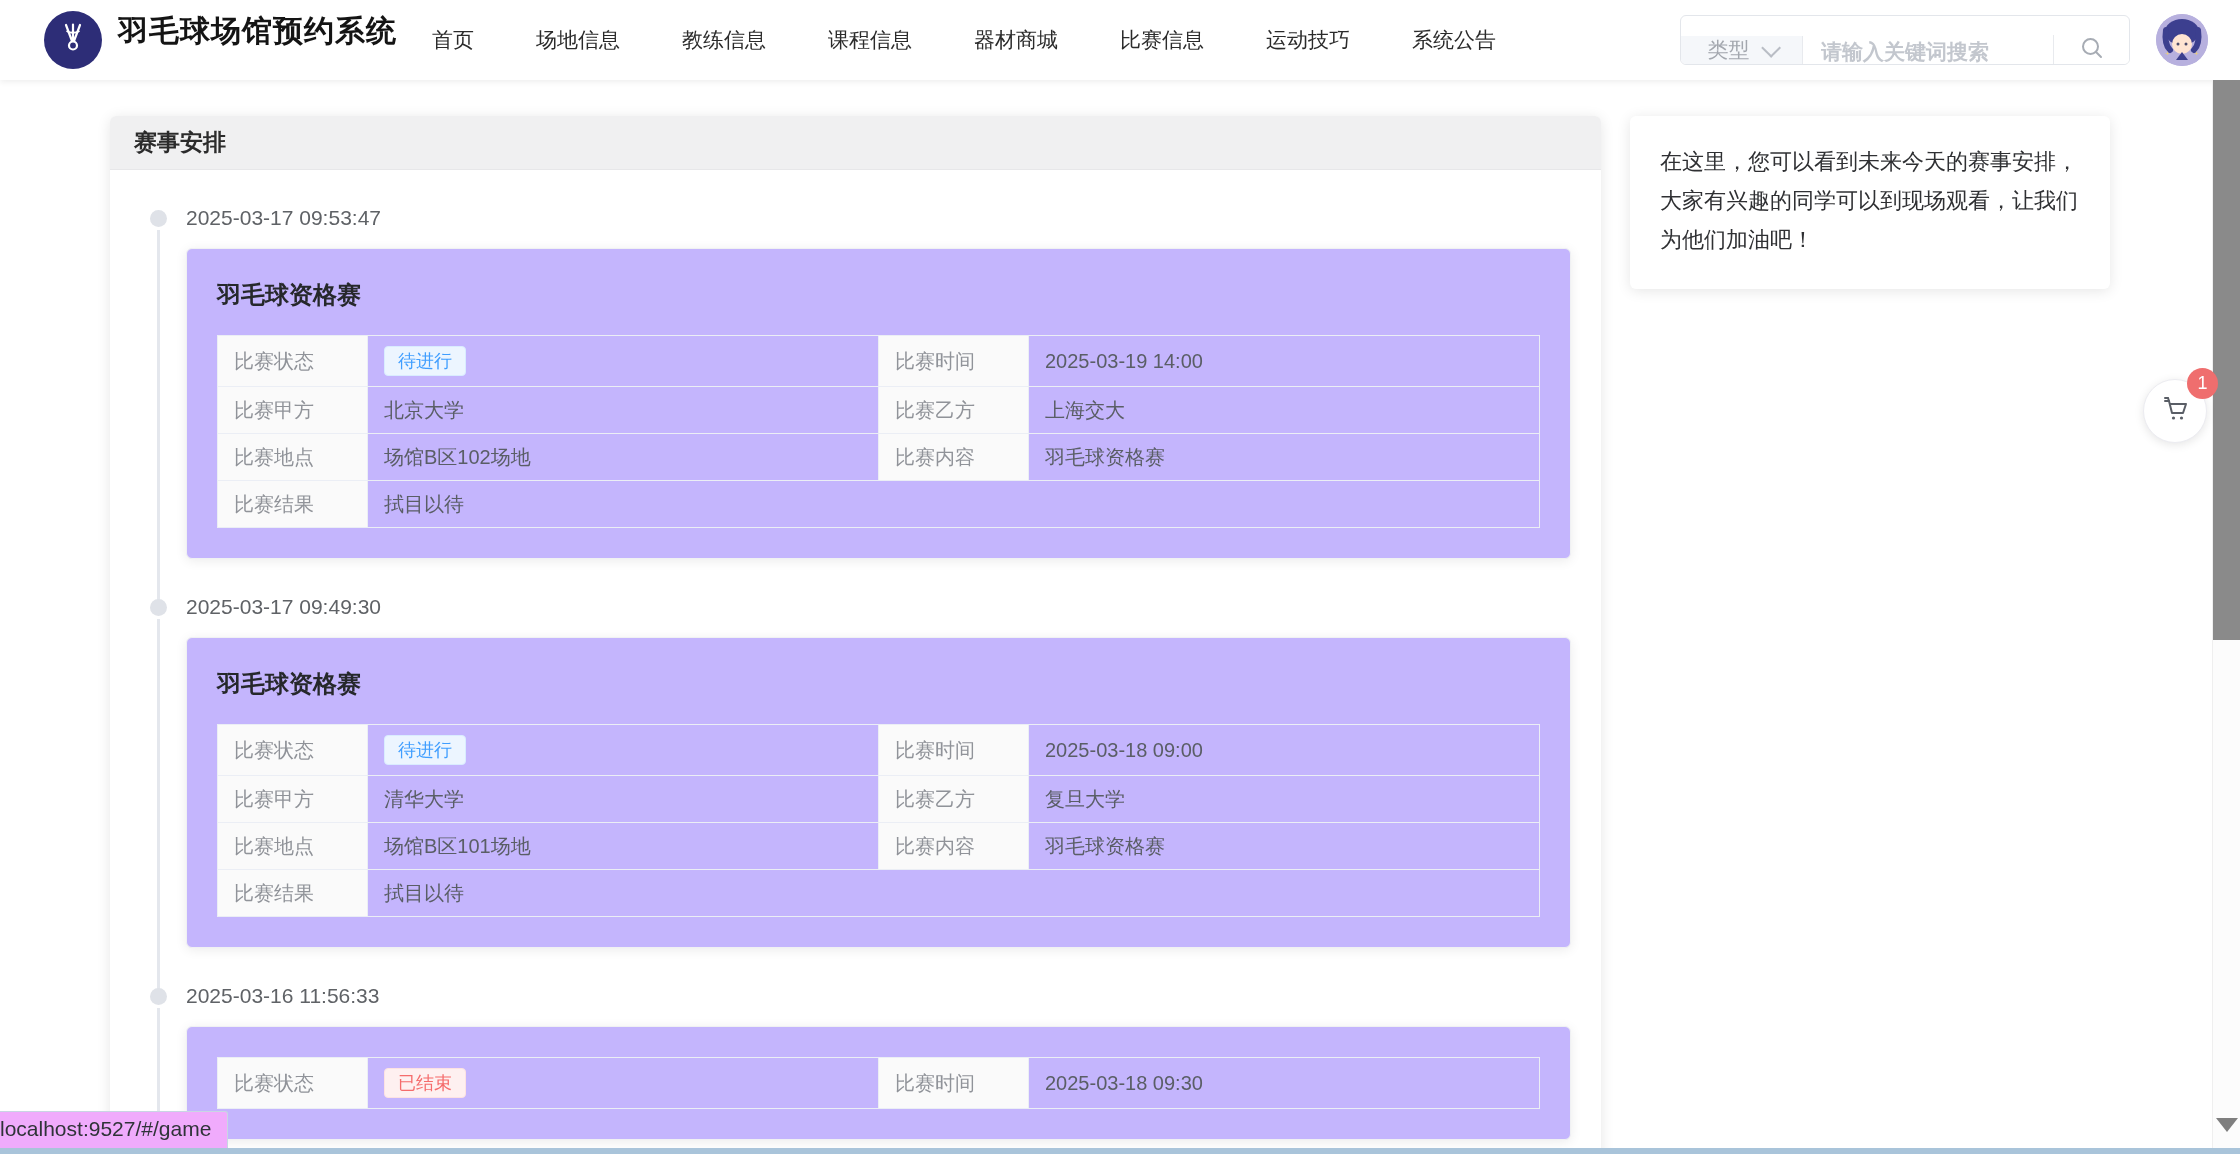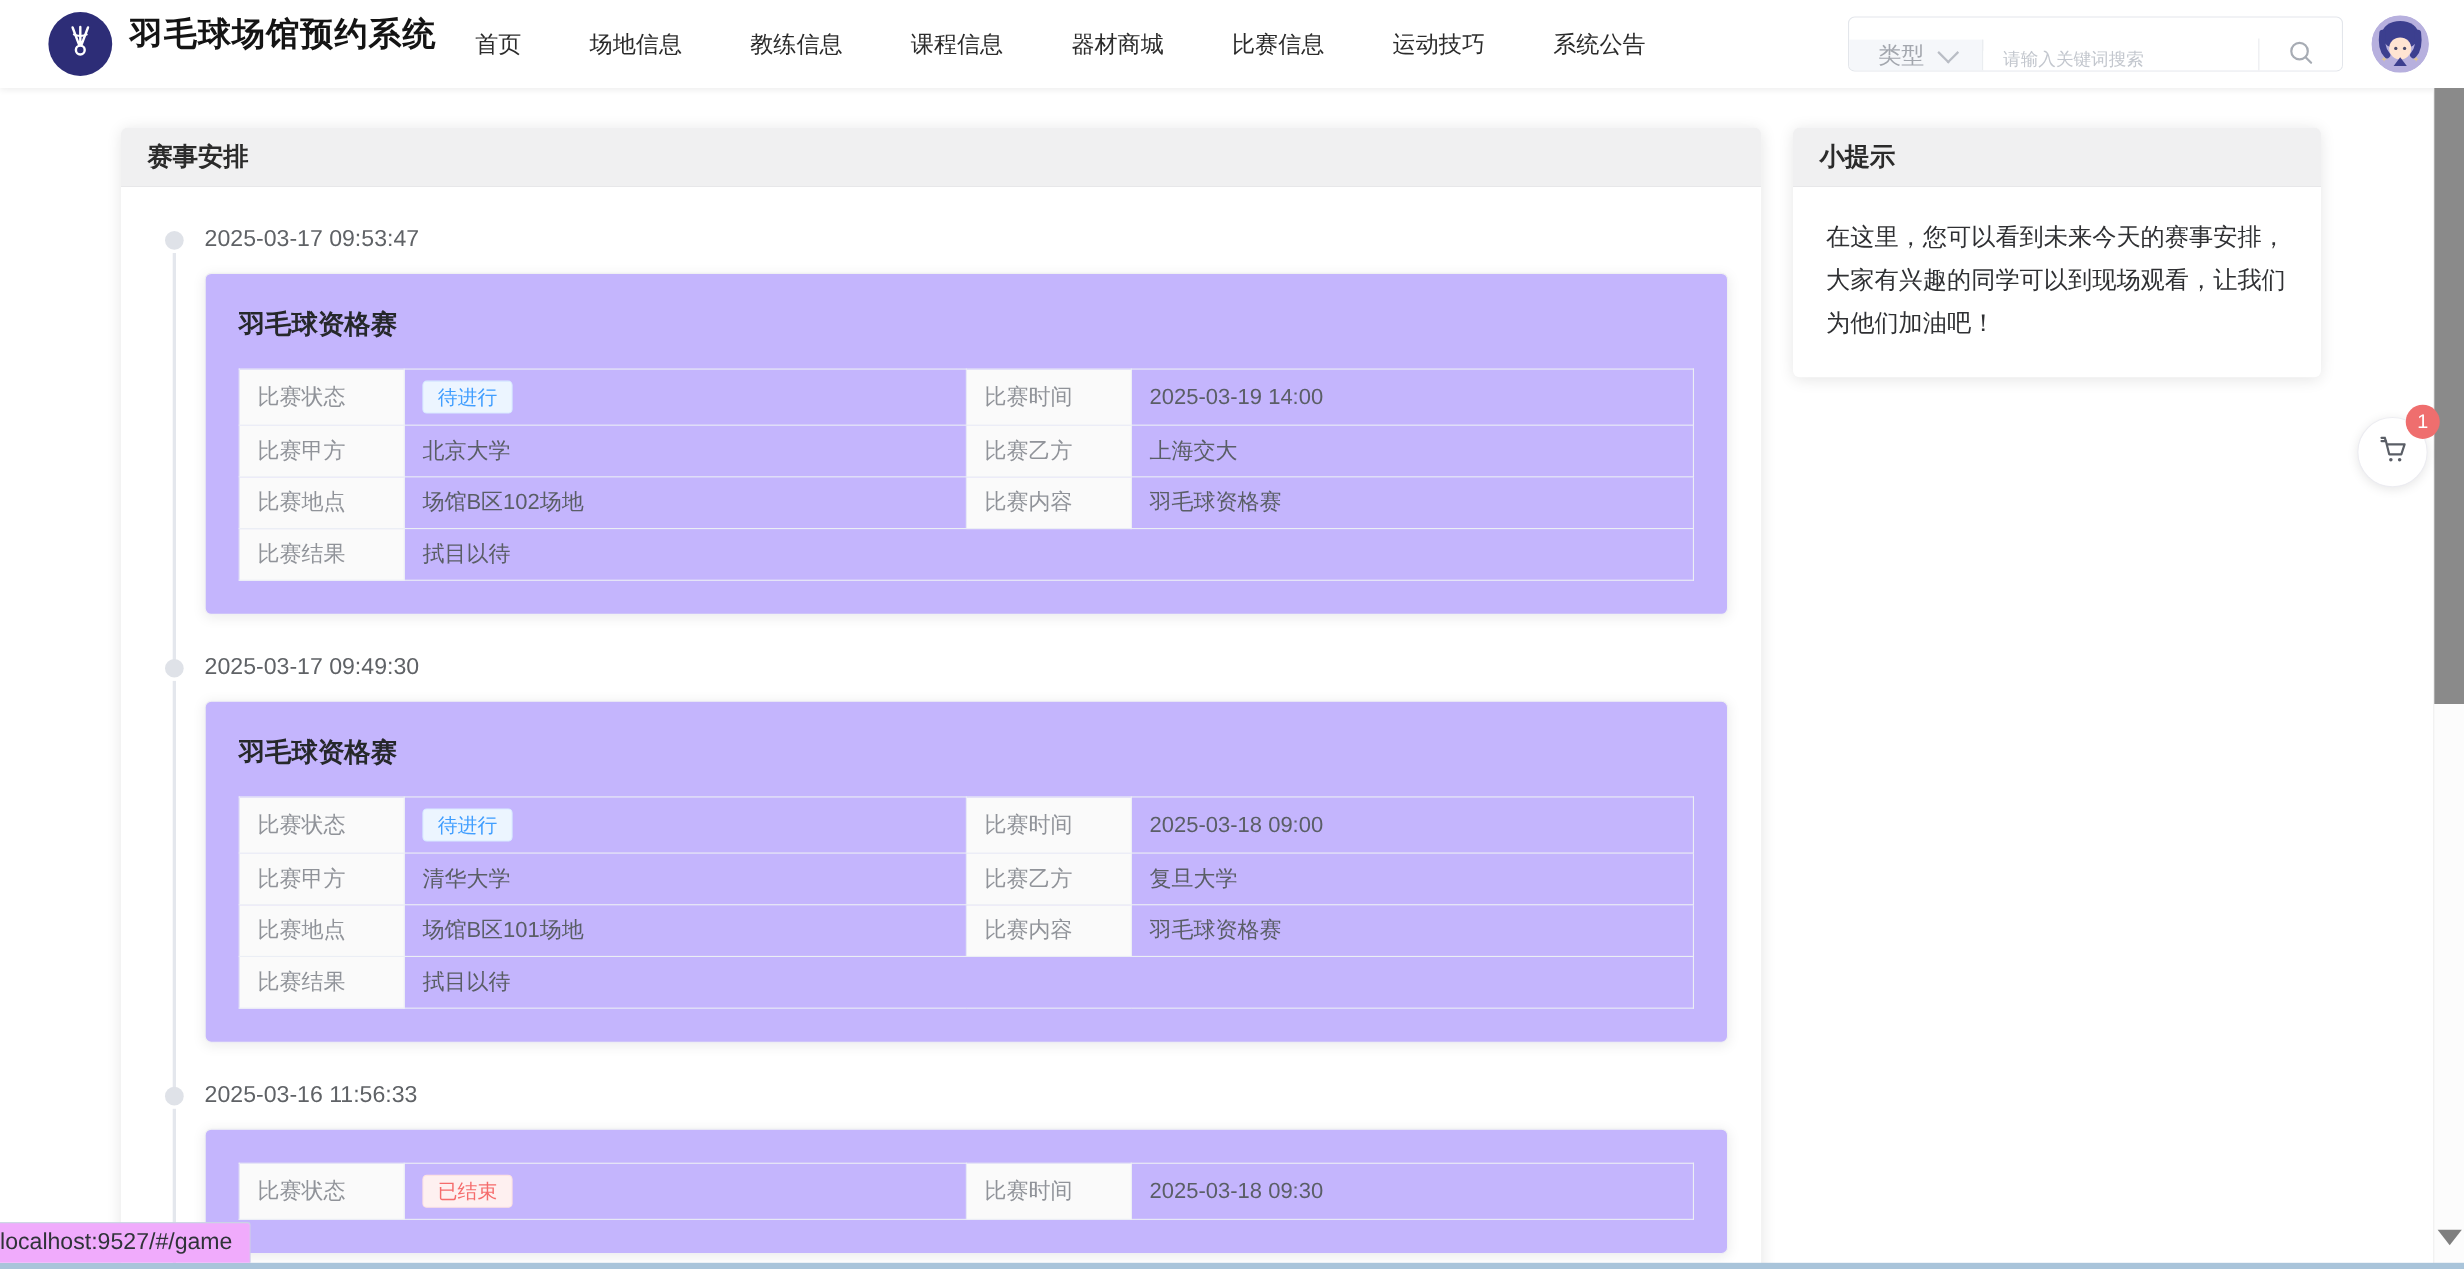--- a/index.html
+++ b/index.html
@@ -18,21 +18,21 @@
   .nav { display:flex; align-items:flex-end; margin-left:4px; }
   .nav-item { font-size:21px; color:#2b2b2b; padding:0 31px; white-space:nowrap; cursor:pointer; }
 
   .search-group { margin-left:auto; display:flex; align-items:flex-end; height:50px;
                   border:1px solid #e3e6eb; border-radius:6px; overflow:hidden; background:#fff; }
   .search-type { width:122px; background:#f5f7fa; color:#a3a7ae; font-size:21px;
                  display:flex; align-items:center; justify-content:center; gap:12px;
                  border-right:1px solid #e8eaee; cursor:pointer; }
   .chevron { width:14px; height:14px; border-right:2px solid #b9bdc5; border-bottom:2px solid #b9bdc5;
              transform:rotate(45deg) translateY(-3px); }
-  .search-input { width:250px; border:none; outline:none; padding:0 18px; font-size:16px; color:#000000; }
+  .search-input { width:250px; border:none; outline:none; padding:0 18px; font-size:21px; color:#000000;font-weight:bold; }
   .search-input::placeholder { color:#c3c7ce; }
   .search-btn { width:76px; background:#fff; border:none; border-left:1px solid #e8eaee;
                 display:flex; align-items:center; justify-content:center; cursor:pointer; }
   .avatar { width:52px; height:52px; border-radius:50%; margin-left:26px; flex:0 0 auto; cursor:pointer;
             overflow:hidden; background:#b7b0de; position:relative; }
 
   
   .content { position:absolute; top:80px; left:0; right:0; bottom:0; background:#ffffff; }
 
   .panel { position:absolute; background:#fff; border-radius:6px;
@@ -267,23 +267,20 @@
 
             </tbody>
               </table>
           </div>
         </div>
 
       </div>
     </section>
 
     <aside class="panel panel-aside">
-      <div class="panel-head">
-        <span class="panel-title">小提示</span>
-      </div>
       <div class="panel-body">
         <p class="tip-text">在这里，您可以看到未来今天的赛事安排，大家有兴趣的同学可以到现场观看，让我们为他们加油吧！</p>
       </div>
     </aside>
 
     <div class="cart-fab">
       <span>
         <svg width="30" height="30" viewBox="0 0 30 30" fill="none">
           <path d="M5 7 L9 7 L12 19 L23 19 L26 10 L10 10" stroke="#5a5e66" stroke-width="2" stroke-linejoin="round" stroke-linecap="round"></path>
           <path d="M9 7 L8 4 L5 4" stroke="#5a5e66" stroke-width="2" stroke-linecap="round"></path>

